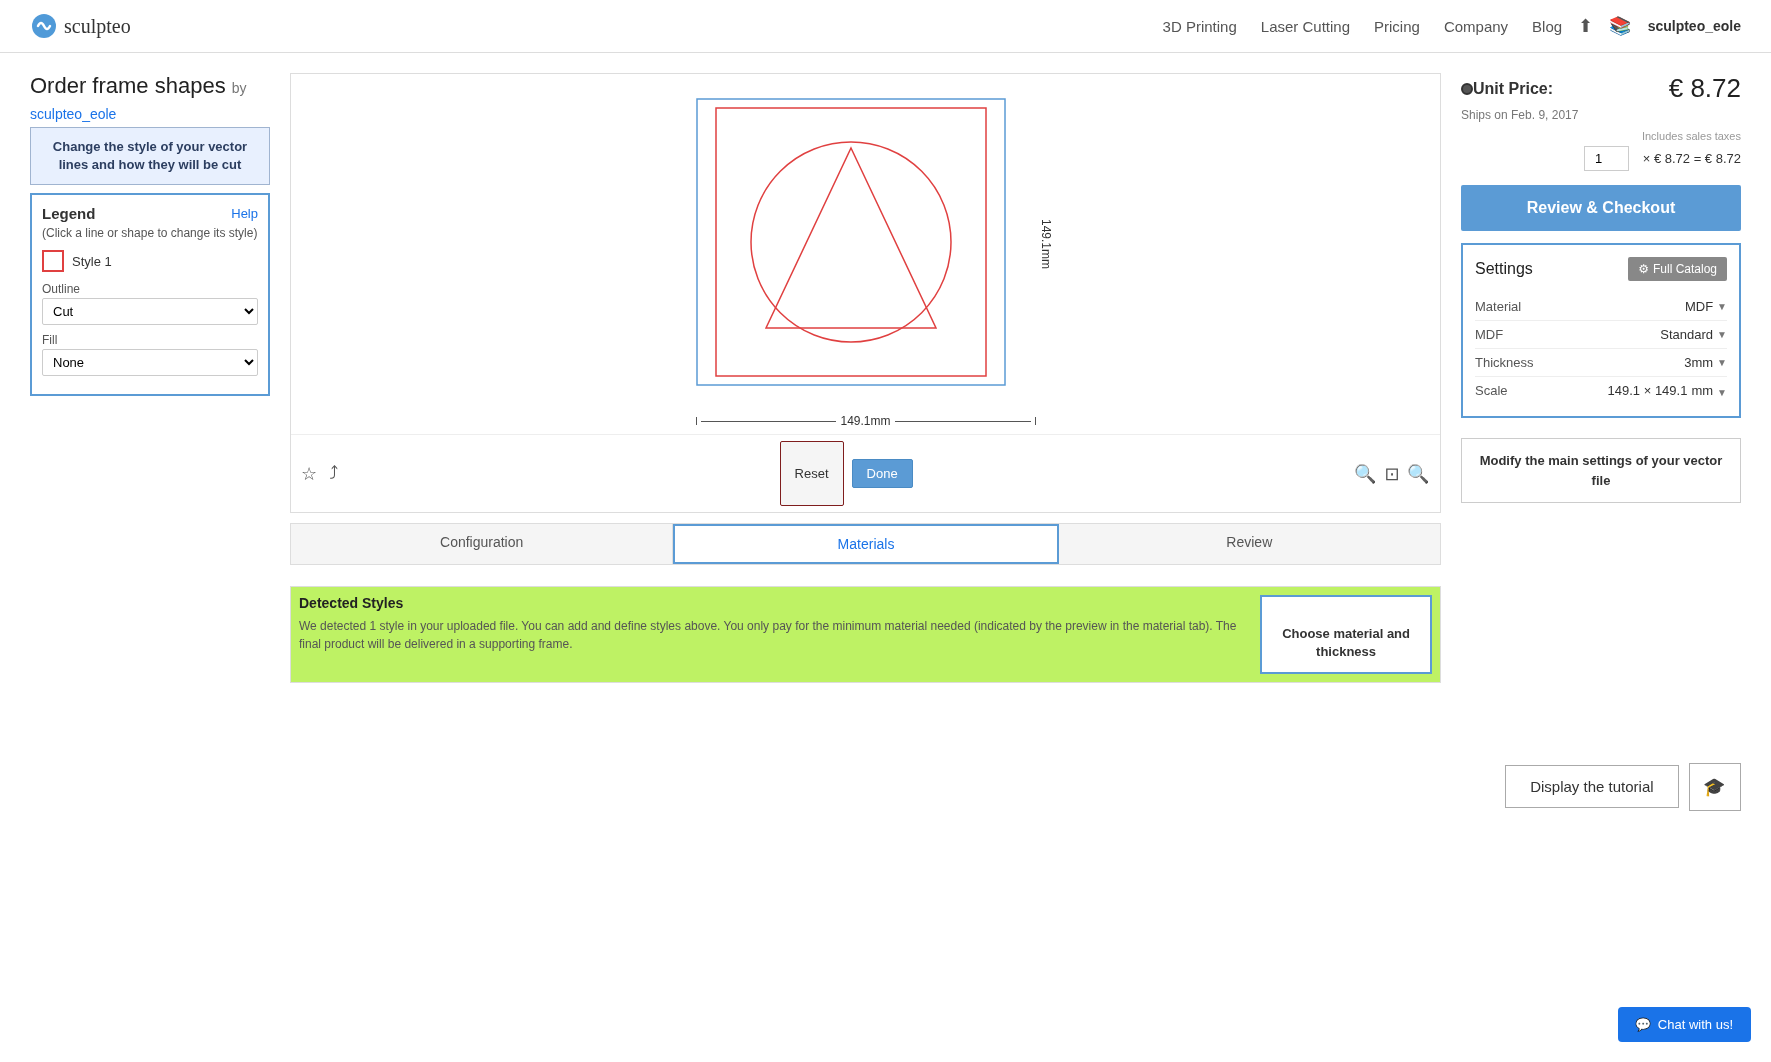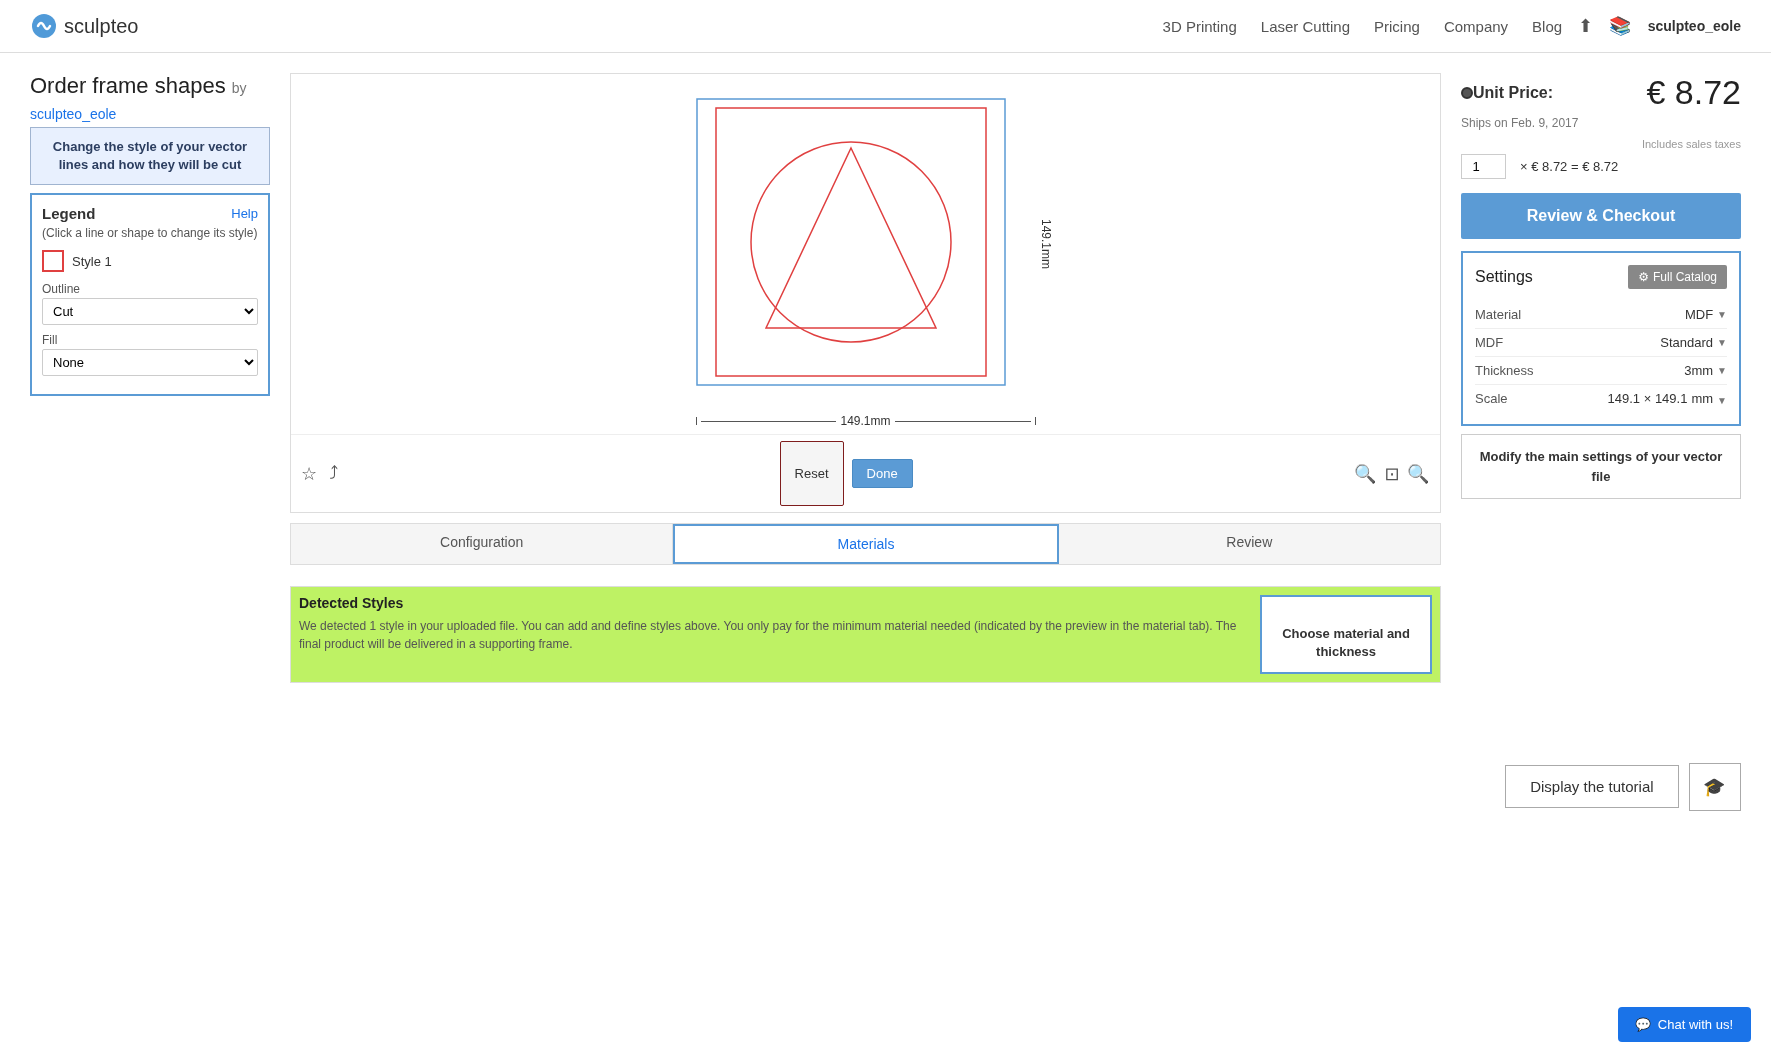--- a/index.html
+++ b/index.html
@@ -20,20 +20,21 @@
     }
     .logo-icon {
       width: 28px;
       height: 28px;
       margin-right: 6px;
     }
     .logo-text {
       font-size: 20px;
       color: #333;
       font-weight: 400;
+      font-family: Liberation Serif, serif;
     }
     .nav {
       display: flex;
       align-items: center;
       gap: 24px;
     }
     .nav-item {
       color: #555;
       font-size: 15px;
       cursor: pointer;
@@ -315,39 +316,39 @@
     }
     .radio-dot {
       width: 12px;
       height: 12px;
       border-radius: 50%;
       background: #555;
       border: 2px solid #333;
       display: inline-block;
     }
     .price-value {
-      font-size: 34px;
+      font-size: 26px;
       color: #222;
       font-weight: 300;
     }
     .ships-text {
       font-size: 12px;
       color: #777;
       margin-bottom: 8px;
     }
     .includes-taxes {
       font-size: 11px;
       color: #999;
       text-align: right;
       margin-bottom: 4px;
     }
     .qty-row {
       display: flex;
       align-items: center;
-      justify-content: flex-start;
+      justify-content: flex-end;
       gap: 14px;
       margin-bottom: 14px;
       font-size: 13px;
       color: #333;
     }
     .qty-input {
       width: 45px;
       padding: 4px;
       border: 1px solid #ccc;
       text-align: center;
@@ -427,21 +428,21 @@
     }
 
     .modify-hint {
       border: 1px solid #ccc;
       padding: 12px;
       text-align: center;
       font-size: 13px;
       color: #333;
       font-weight: bold;
       line-height: 1.5;
-      margin-top: 8px;
+      margin-top: 20px;
     }
 
     
     .bottom-bar {
       display: flex;
       justify-content: flex-end;
       align-items: center;
       padding: 20px 30px;
       gap: 10px;
       margin-top: 40px;

